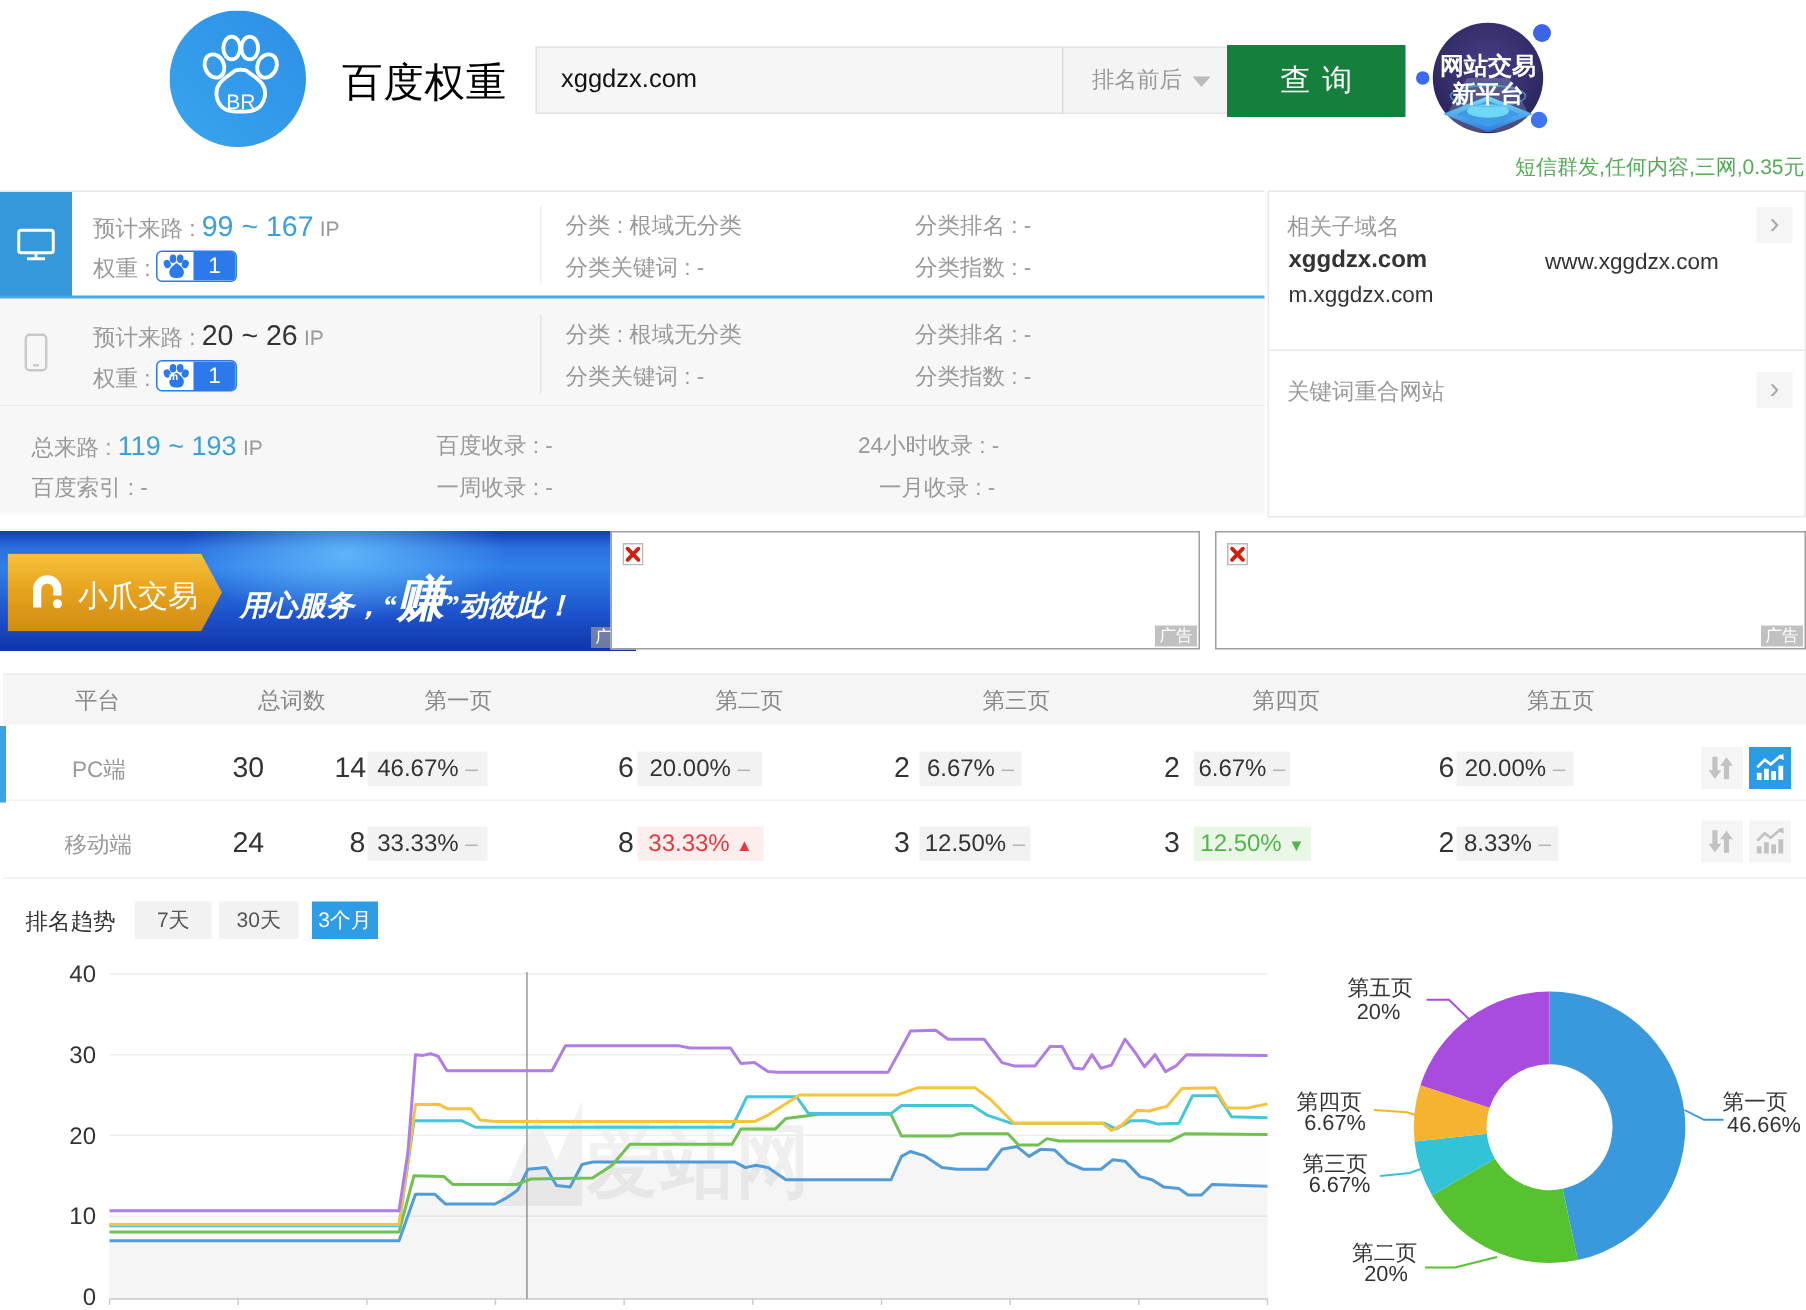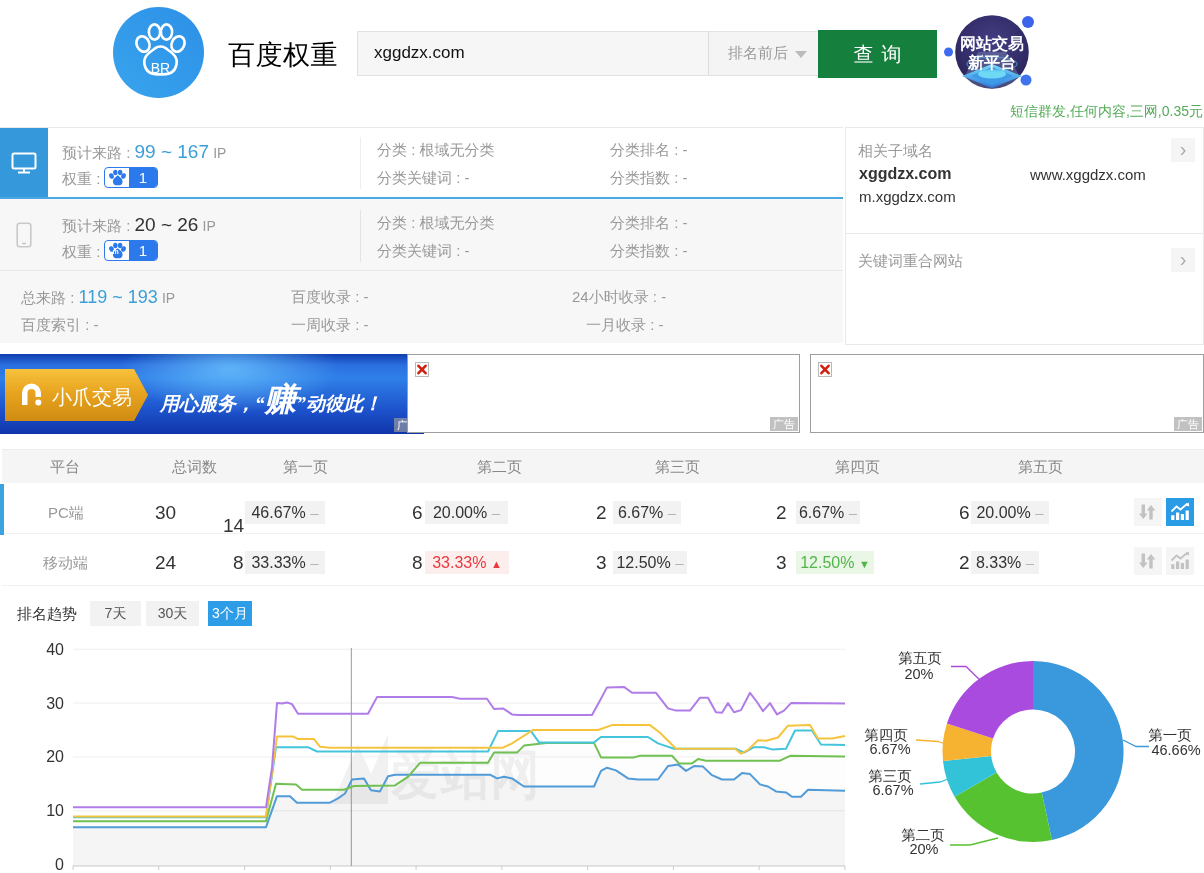--- a/index.html
+++ b/index.html
@@ -190,21 +190,21 @@
   <div class="abs lbl" style="left:281px;top:9px;color:#888;">第一页</div>
   <div class="abs lbl" style="left:475px;top:9px;color:#888;">第二页</div>
   <div class="abs lbl" style="left:653px;top:9px;color:#888;">第三页</div>
   <div class="abs lbl" style="left:833px;top:9px;color:#888;">第四页</div>
   <div class="abs lbl" style="left:1016px;top:9px;color:#888;">第五页</div>
 
   <div class="abs" style="left:0;top:34px;width:1202px;height:51px;border-bottom:1px solid #f0f0f0;"></div>
   <div class="abs" style="left:-2px;top:35px;width:4px;height:51px;background:#3ba4e0;"></div>
   <div class="abs lbl" style="left:46px;top:55px;">PC端</div>
   <div class="abs num-dark" style="left:153px;top:53px;">30</div>
-  <div class="abs num-dark" style="left:221px;top:66px;">14</div>
+  <div class="abs num-dark" style="left:221px;top:53px;">14</div>
   <div class="chip" style="left:243px;top:52px;width:80px;">46.67% <span class="mn">–</span></div>
   <div class="abs num-dark" style="left:410px;top:53px;">6</div>
   <div class="chip" style="left:423px;top:52px;width:83px;">20.00% <span class="mn">–</span></div>
   <div class="abs num-dark" style="left:594px;top:53px;">2</div>
   <div class="chip" style="left:611px;top:52px;width:68px;">6.67% <span class="mn">–</span></div>
   <div class="abs num-dark" style="left:774px;top:53px;">2</div>
   <div class="chip" style="left:794px;top:52px;width:64px;">6.67% <span class="mn">–</span></div>
   <div class="abs num-dark" style="left:957px;top:53px;">6</div>
   <div class="chip" style="left:969px;top:52px;width:78px;">20.00% <span class="mn">–</span></div>
   <div class="abs" style="left:1132px;top:49px;width:28px;height:28px;background:#f5f5f5;">

